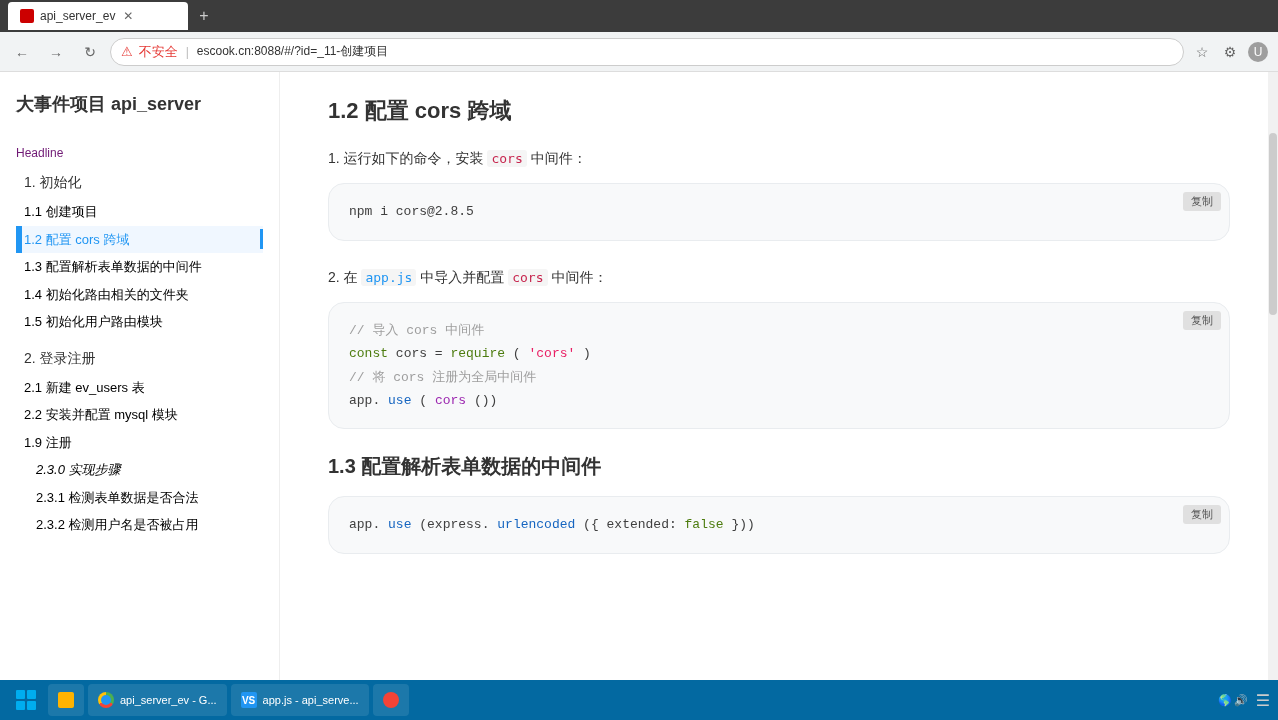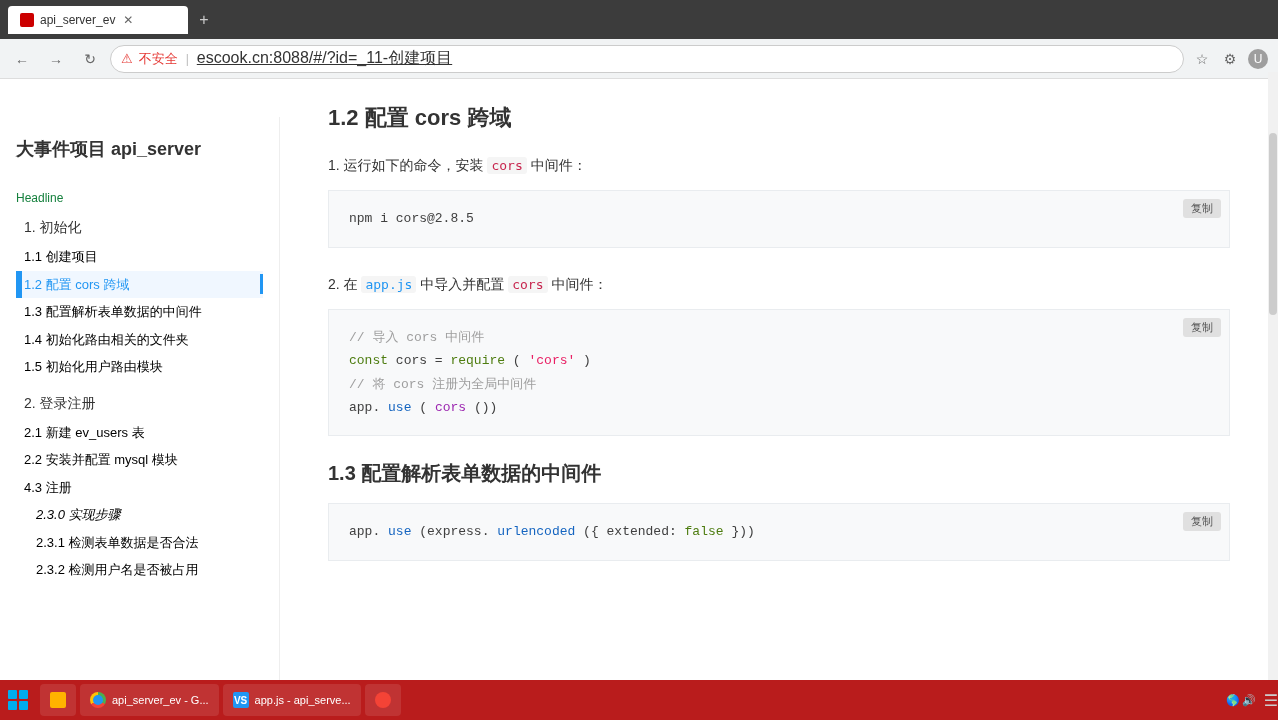--- a/index.html
+++ b/index.html
@@ -1,59 +1,59 @@
 <!DOCTYPE html>
 <html><head>
   <meta charset="utf-8">
   <style>
     * { margin: 0; padding: 0; box-sizing: border-box; }
     body { font-family: 'Microsoft YaHei', 'SimHei', Arial, sans-serif; background: #fff; width: 1278px; height: 720px; overflow: hidden; font-size: 14px; color: #333; }
 
     
-    .browser-chrome { background: #3c3c3c; height: 39px; display: flex; align-items: center; padding: 0 8px; gap: 4px; }
+    .browser-chrome { background: #3c3c3c; height: 32px; display: flex; align-items: center; padding: 0 8px; gap: 4px; }
     .tab-bar { display: flex; align-items: center; height: 32px; }
     .tab { background: #fff; height: 28px; display: flex; align-items: center; padding: 0 12px; border-radius: 4px 4px 0 0; font-size: 12px; color: #333; gap: 6px; min-width: 180px; }
     .tab-favicon { width: 14px; height: 14px; background: #c00; border-radius: 2px; display: inline-block; }
     .tab-close { width: 14px; height: 14px; display: flex; align-items: center; justify-content: center; border-radius: 50%; color: #666; font-size: 12px; cursor: pointer; }
     .new-tab-btn { width: 24px; height: 24px; display: flex; align-items: center; justify-content: center; color: #ccc; font-size: 16px; cursor: pointer; margin-left: 4px; }
 
     .browser-bar { background: #f1f3f4; height: 40px; display: flex; align-items: center; padding: 0 8px; gap: 6px; border-bottom: 1px solid #ddd; }
     .nav-btn { width: 28px; height: 28px; display: flex; align-items: center; justify-content: center; color: #666; font-size: 14px; cursor: pointer; border-radius: 50%; }
     .address-bar { flex: 1; height: 28px; background: #fff; border: 1px solid #ccc; border-radius: 14px; display: flex; align-items: center; padding: 0 10px; gap: 6px; font-size: 12px; }
     .address-insecure { color: #e53935; font-size: 13px; }
-    .address-text { color: #333; font-size: 16px; text-decoration: underline; }
+    .address-text { color: #333; font-size: 12px; }
     .browser-actions { display: flex; gap: 4px; }
     .browser-action-btn { width: 24px; height: 24px; display: flex; align-items: center; justify-content: center; color: #666; font-size: 14px; cursor: pointer; }
 
     
     .main-container { display: flex; height: calc(720px - 72px - 40px); }
 
     
-    .sidebar { width: 280px; min-width: 280px; padding: 20px 16px; overflow-y: auto; border-right: 1px solid #eee; background: #fff; margin-top: 38px; }
+    .sidebar { width: 280px; min-width: 280px; padding: 20px 16px; overflow-y: auto; border-right: 1px solid #eee; background: #fff; }
     .sidebar-title { font-size: 18px; font-weight: bold; color: #333; margin-bottom: 20px; padding-bottom: 10px; }
-    .sidebar-section-label { font-size: 12px; color: #15803d; margin-bottom: 8px; margin-top: 4px; }
+    .sidebar-section-label { font-size: 12px; color: #701a75; margin-bottom: 8px; margin-top: 4px; }
     .sidebar-item { display: flex; align-items: center; padding: 4px 8px; cursor: pointer; font-size: 13px; color: #000000; line-height: 1.5; }
     .sidebar-item.active { color: #2196f3; font-weight: 500; }
     .sidebar-item.active::before { content: ''; width: 3px; height: 100%; background: #2196f3; position: absolute; left: 0; }
     .sidebar-item-container { position: relative; }
     .sidebar-item-container.active { background: #f0f7ff; border-left: 3px solid #2196f3; }
     .sidebar-item-container.active .sidebar-item { padding-left: 5px; }
     .nav-indicator { position: absolute; right: 0; top: 50%; transform: translateY(-50%); width: 3px; height: 20px; background: #2196f3; }
 
     .section-header { font-size: 14px; color: #333; padding: 6px 8px; font-weight: 500; }
 
     
     .content { flex: 1; padding: 24px 48px; overflow-y: auto; }
     .content-title { font-size: 22px; font-weight: bold; color: #333; margin-bottom: 20px; display: flex; align-items: center; gap: 4px; }
 
     .step-text { font-size: 14px; color: #333; margin-bottom: 12px; line-height: 1.8; }
     .inline-code { background: #f5f5f5; color: #c7254e; font-family: monospace; padding: 1px 4px; border-radius: 3px; font-size: 13px; }
     .inline-code-blue { background: #f5f5f5; color: #2196f3; font-family: monospace; padding: 1px 4px; border-radius: 3px; font-size: 13px; }
 
-    .code-block { background: #f8f9fa; border: 1px solid #e9ecef; border-radius: 0; padding: 16px 20px; margin: 12px 0 24px 0; font-family: 'Courier New', monospace; font-size: 13px; position: relative; color: #333; line-height: 1.8; }
+    .code-block { background: #f8f9fa; border: 1px solid #e9ecef; border-radius: 16px; padding: 16px 20px; margin: 12px 0 24px 0; font-family: 'Courier New', monospace; font-size: 13px; position: relative; color: #333; line-height: 1.8; }
     .code-copy-btn { position: absolute; top: 8px; right: 8px; background: #e0e0e0; border: none; border-radius: 3px; padding: 2px 8px; font-size: 11px; cursor: pointer; color: #555; }
 
     .code-keyword { color: #4d7c0f; }
     .code-string { color: #e91e63; }
     .code-comment { color: #9e9e9e; }
     .code-method { color: #1565c0; }
     .code-plain { color: #404040; }
     .code-param { color: #9c27b0; }
 
     
@@ -62,21 +62,21 @@
     .content::-webkit-scrollbar-thumb { background: #ccc; border-radius: 4px; }
 
     .sidebar::-webkit-scrollbar { width: 6px; }
     .sidebar::-webkit-scrollbar-thumb { background: #ddd; border-radius: 3px; }
 
     
     .scroll-track { position: fixed; right: 0; top: 72px; bottom: 40px; width: 10px; background: #f1f1f1; }
     .scroll-thumb { position: absolute; top: 10%; width: 8px; height: 30%; background: #ccc; border-radius: 4px; margin: 0 1px; }
 
     
-    .taskbar { height: 40px; background: #b91c1c; display: flex; align-items: center; padding: 0 0; gap: 4px; position: fixed; bottom: 0; left: 0; right: 0; }
+    .taskbar { height: 40px; background: #0369a1; display: flex; align-items: center; padding: 0 8px; gap: 4px; position: fixed; bottom: 0; left: 0; right: 0; }
     .taskbar-start { width: 36px; height: 36px; display: flex; align-items: center; justify-content: center; }
     .windows-icon { width: 20px; height: 20px; display: grid; grid-template-columns: 1fr 1fr; gap: 2px; }
     .windows-icon div { border-radius: 1px; }
     .taskbar-item { display: flex; align-items: center; gap: 6px; padding: 4px 10px; background: rgba(255,255,255,0.1); border-radius: 4px; height: 32px; cursor: pointer; }
     .taskbar-item-text { font-size: 11px; color: #fff; max-width: 120px; overflow: hidden; text-overflow: ellipsis; white-space: nowrap; }
 
     .taskbar-right { margin-left: auto; display: flex; align-items: center; gap: 8px; color: #ccc; font-size: 11px; }
 
     .step-container { margin-bottom: 8px; }
 
@@ -144,21 +144,21 @@
     <div class="section-header" style="margin-top:8px;">
       <span>2. 登录注册</span>
     </div>
     <div class="sidebar-item-container">
       <div class="sidebar-item">2.1 新建 ev_users 表</div>
     </div>
     <div class="sidebar-item-container">
       <div class="sidebar-item">2.2 安装并配置 mysql 模块</div>
     </div>
     <div class="sidebar-item-container">
-      <div class="sidebar-item">4.3 注册</div>
+      <div class="sidebar-item">1.9 注册</div>
     </div>
     <div class="sidebar-item-container">
       <div class="sidebar-item" style="padding-left:20px;font-style:italic;">2.3.0 实现步骤</div>
     </div>
     <div class="sidebar-item-container">
       <div class="sidebar-item" style="padding-left:20px;">2.3.1 检测表单数据是否合法</div>
     </div>
     <div class="sidebar-item-container">
       <div class="sidebar-item" style="padding-left:20px;text-align:center;">2.3.2 检测用户名是否被占用</div>
     </div>

